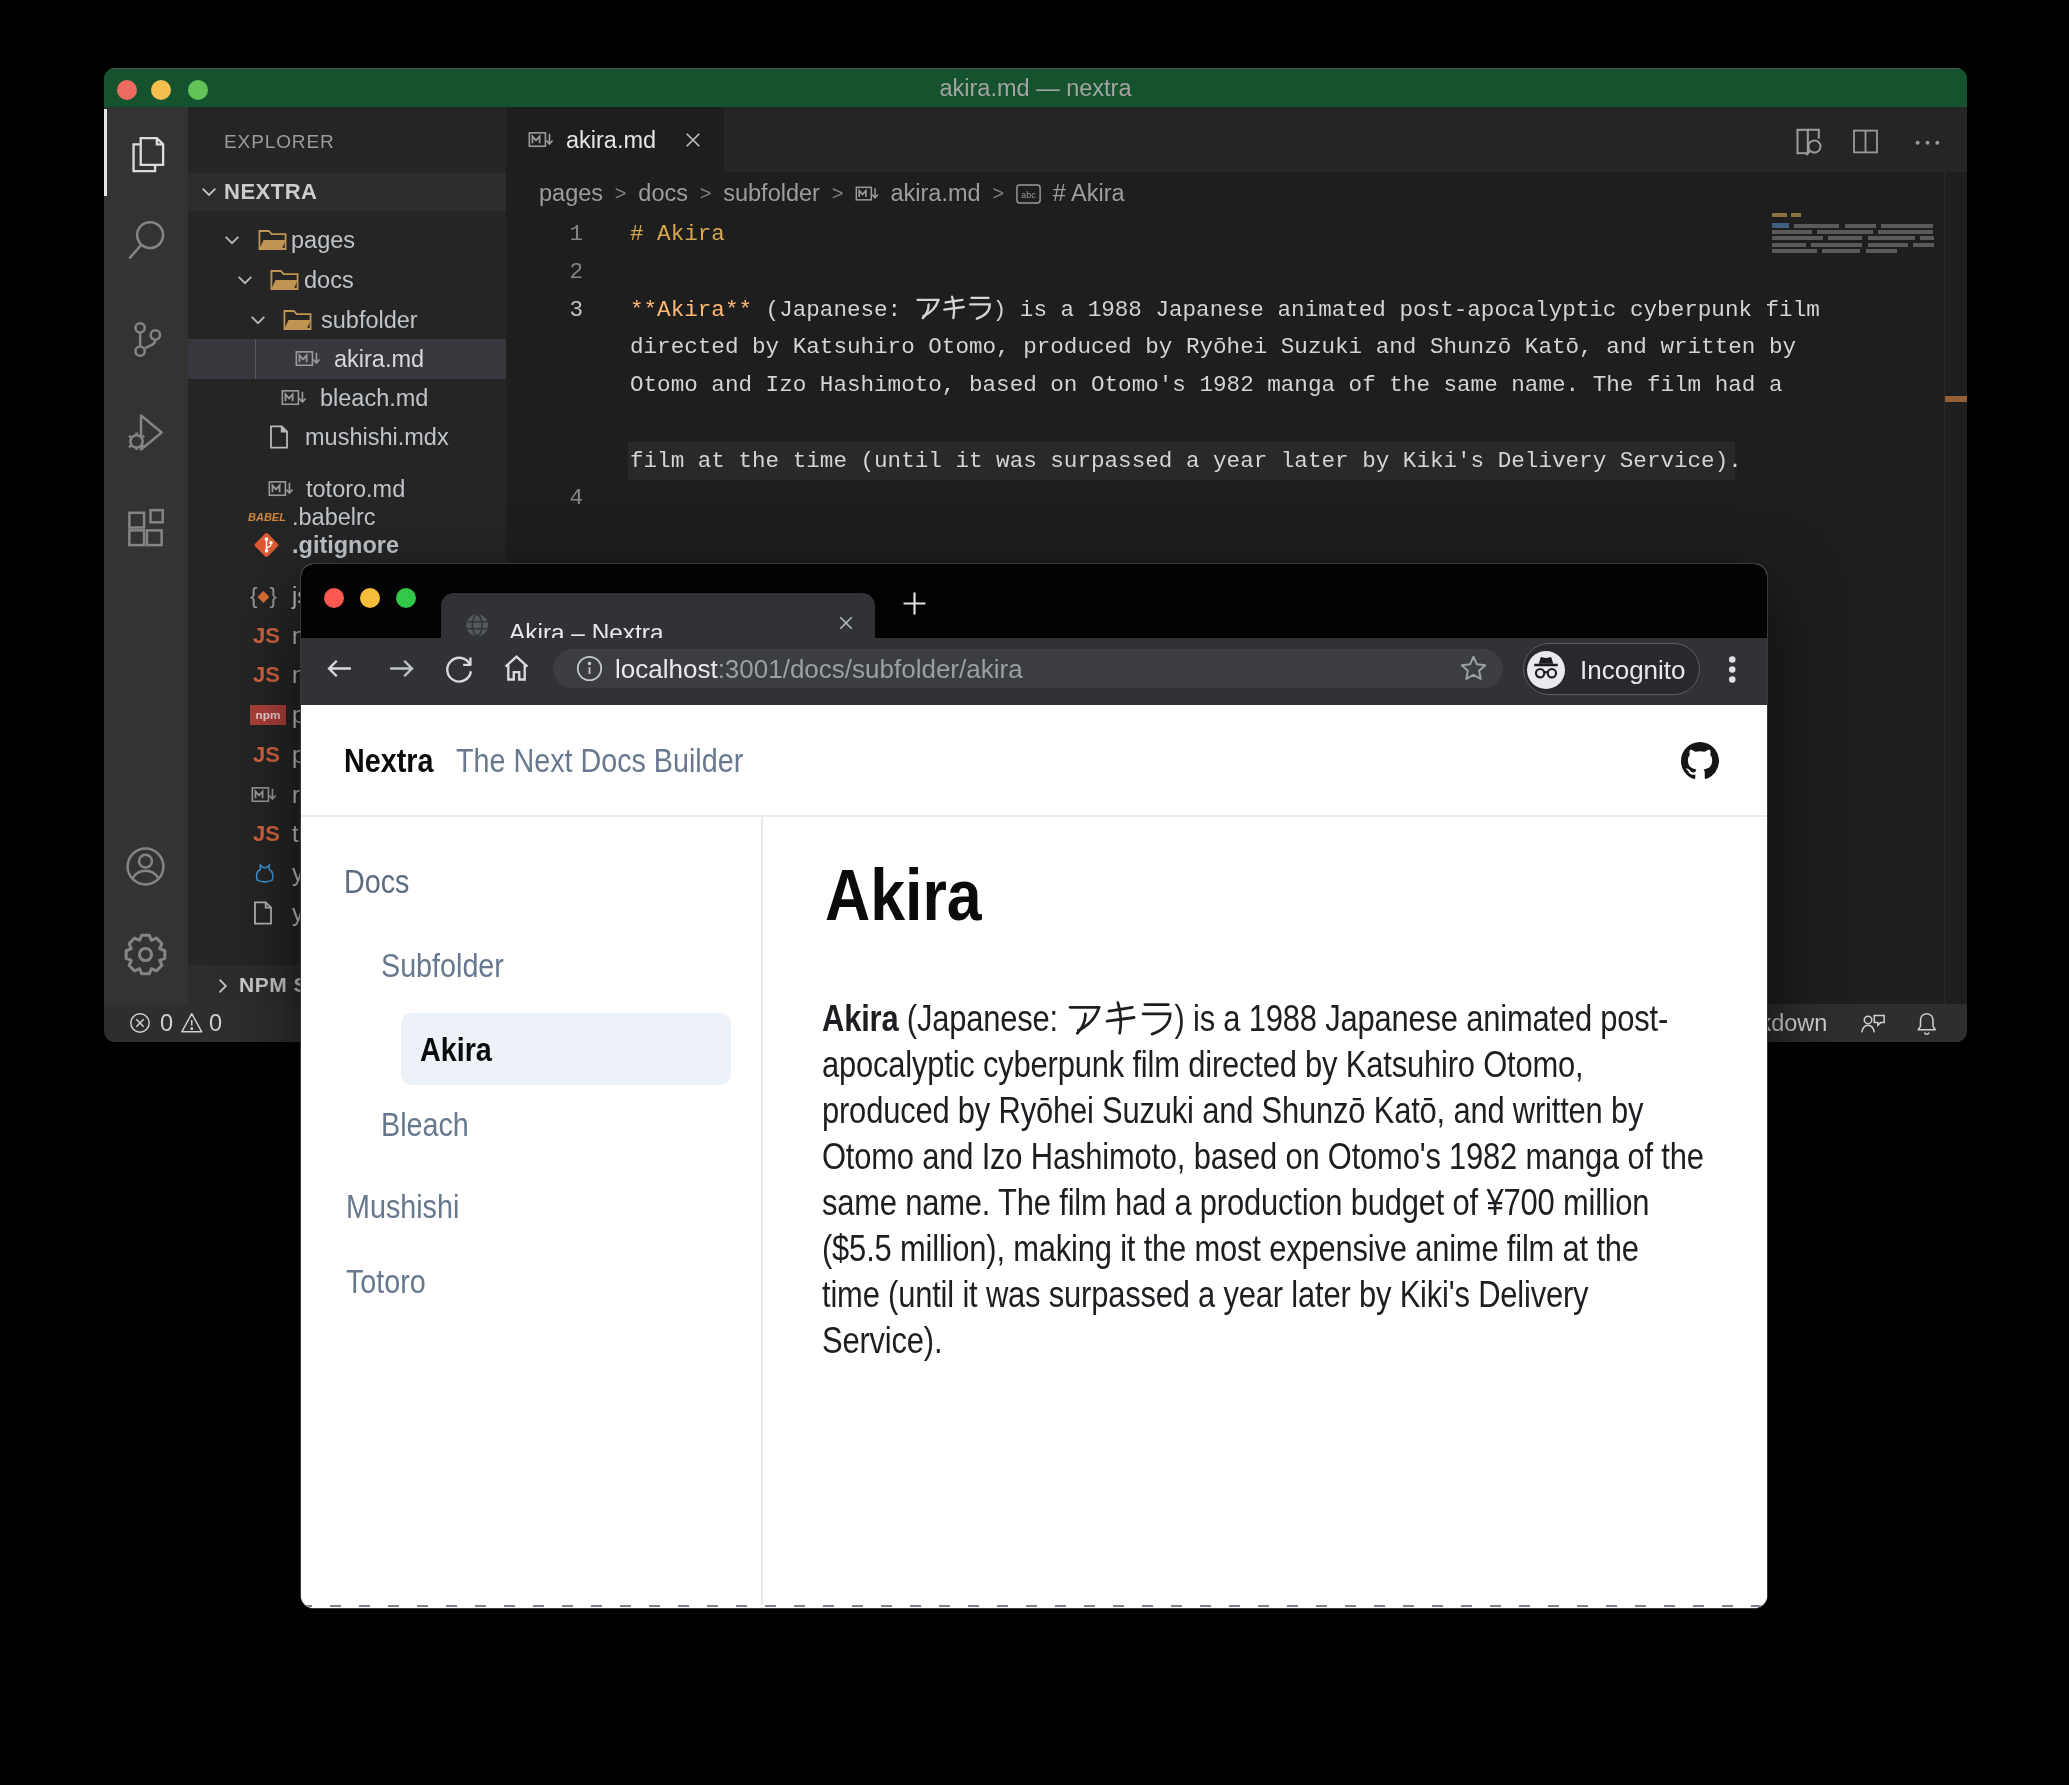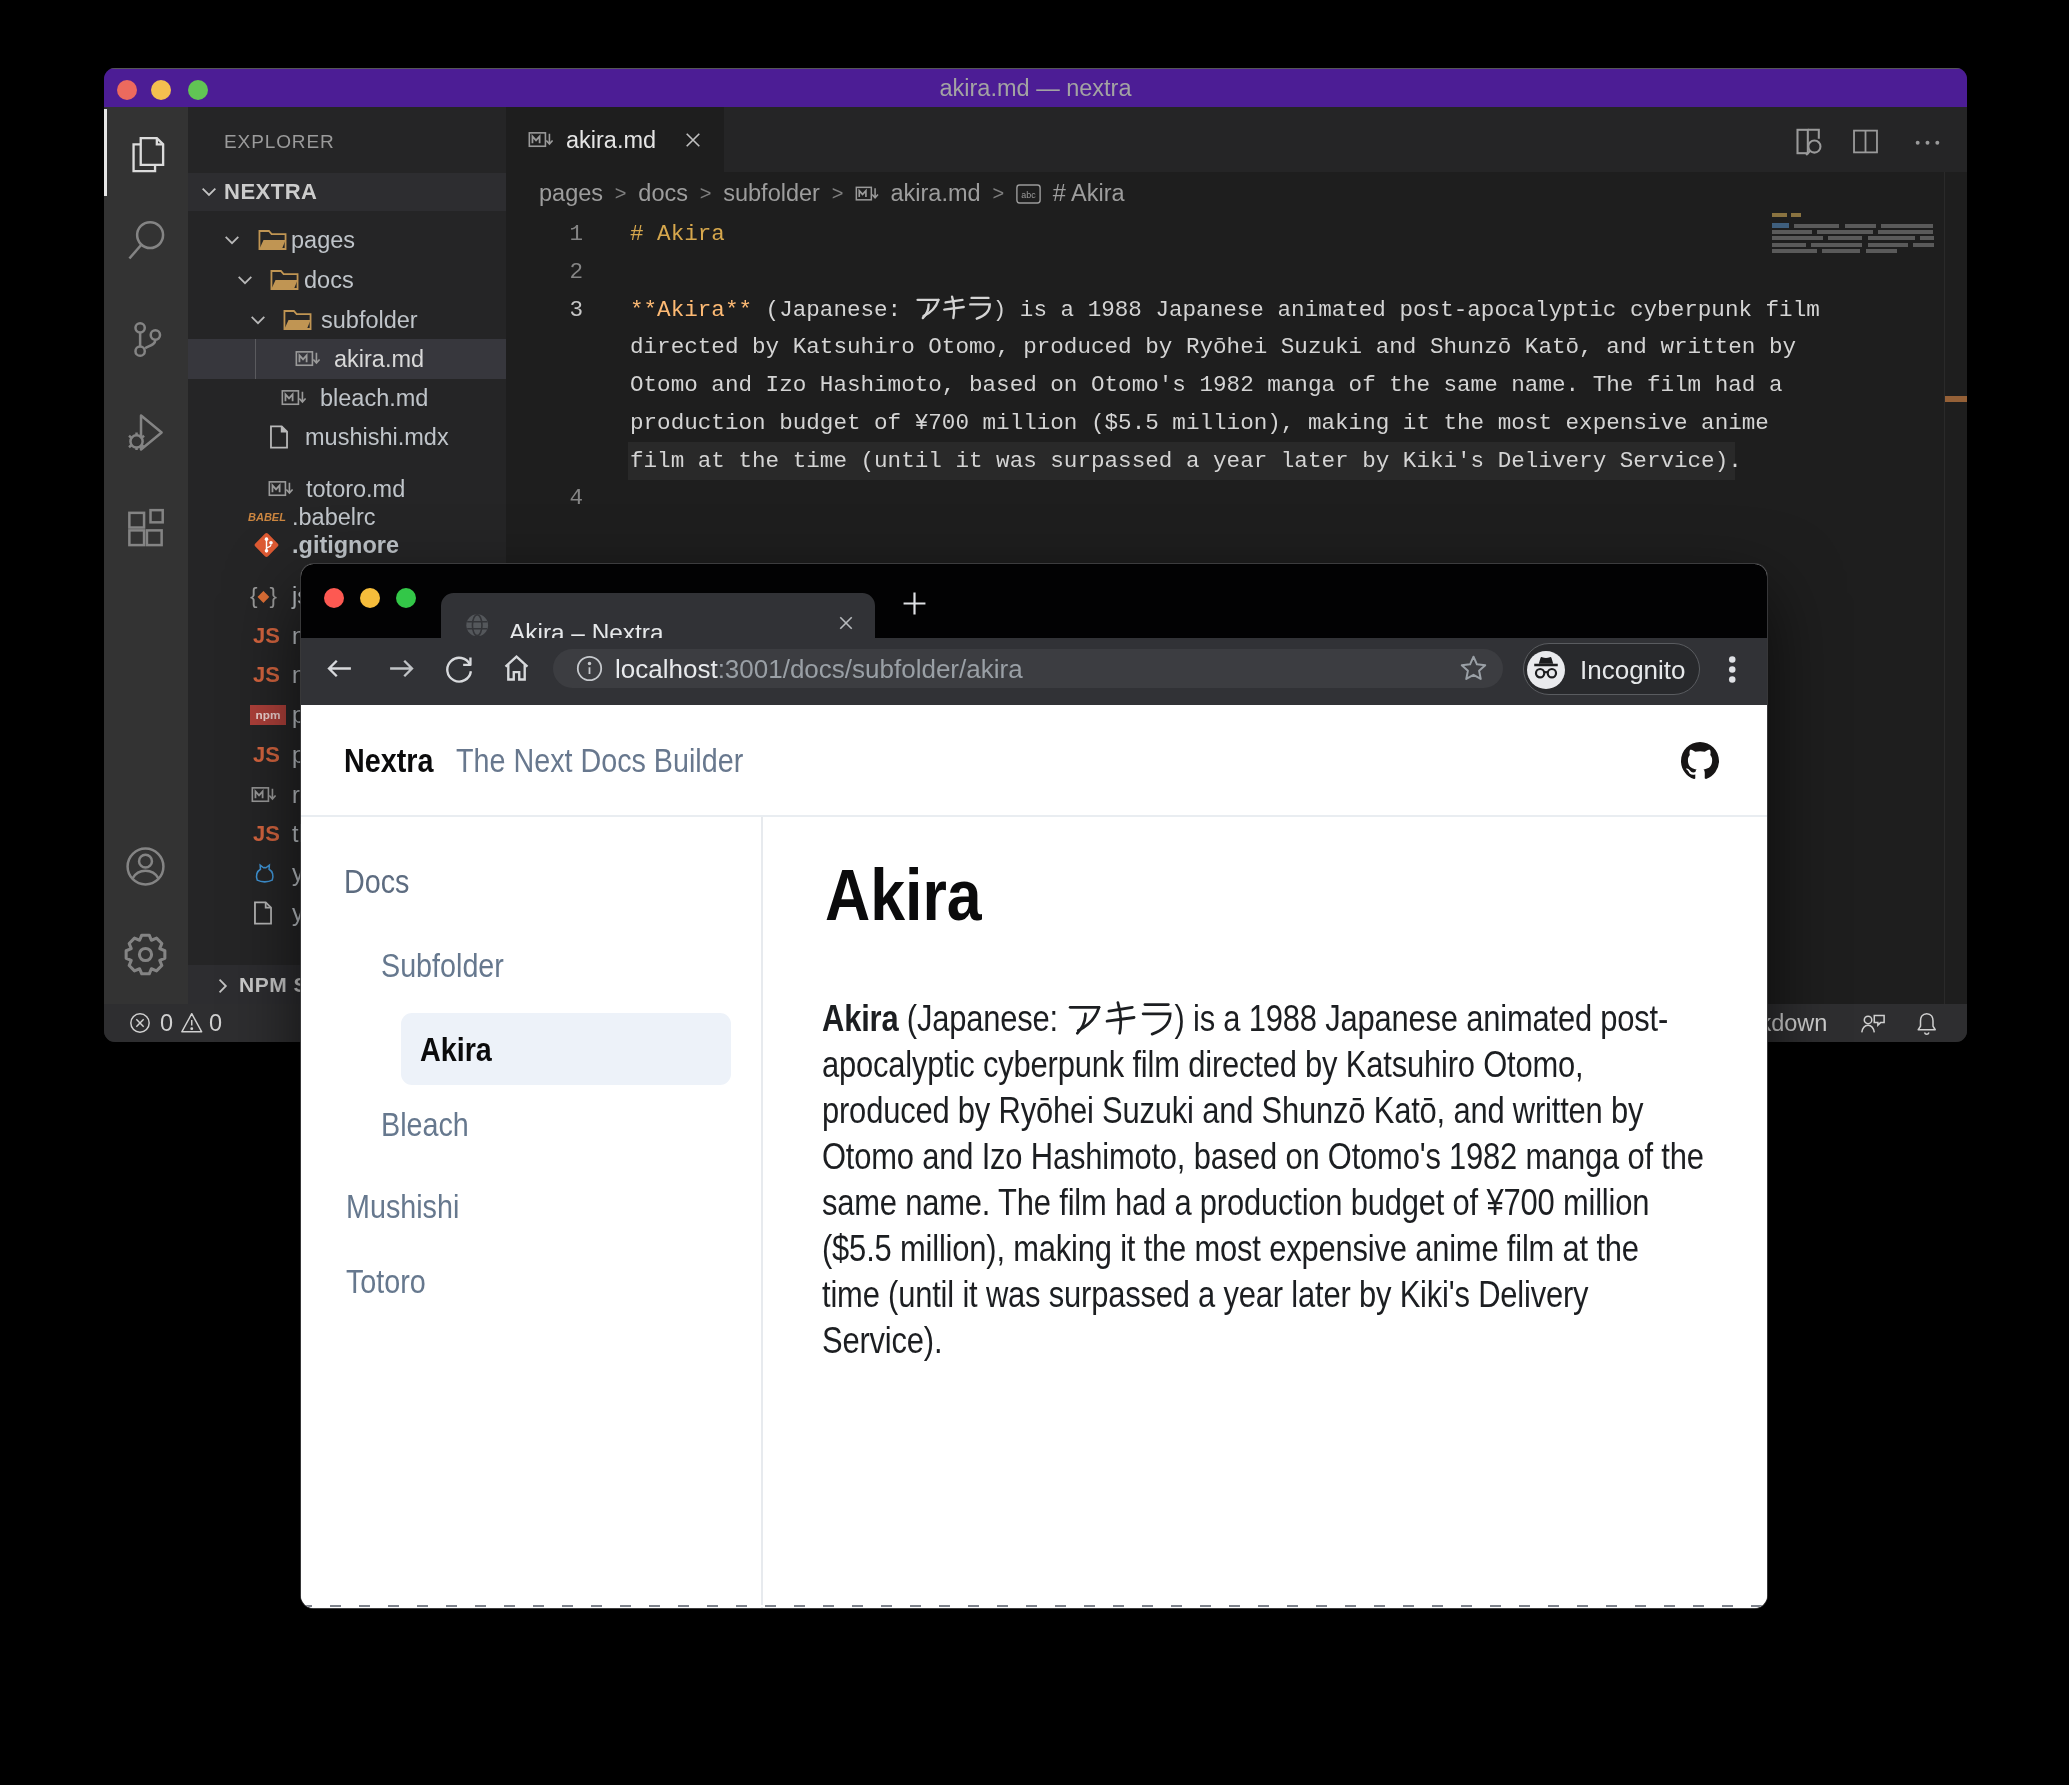--- a/index.html
+++ b/index.html
@@ -4,21 +4,21 @@
 <style>
   * { margin:0; padding:0; box-sizing:border-box; }
   html,body { background:#000; }
   body { width:2070px; height:1786px; position:relative; overflow:hidden;
          font-family:"Liberation Sans", sans-serif; }
   .abs { position:absolute; }
 
   
   #vscode { position:absolute; left:104px; top:68px; width:1863px; height:974px;
             border-radius:11px; overflow:hidden; background:#1e1e1e; }
-  #vs-titlebar { position:absolute; left:0; top:0; width:100%; height:39px; background:#4c1d95; border-top:0.9px solid #565658; }
+  #vs-titlebar { position:absolute; left:0; top:0; width:100%; height:39px; background:#14532d; border-top:0.9px solid #565658; }
   .tl { position:absolute; top:11px; width:20px; height:20px; border-radius:50%; }
   #vs-title { position:absolute; top:0; left:0; width:100%; height:39px; line-height:39px;
               text-align:center; color:#a3a3a3; font-size:23.5px; }
   #vs-activity { position:absolute; left:0; top:39px; width:84px; height:897px; background:#333333; }
   #vs-sidebar { position:absolute; left:84px; top:39px; width:318px; height:897px; background:#252526; overflow:hidden;}
   #vs-editor { position:absolute; left:403px; top:39px; width:1461px; height:897px; background:#1e1e1e; overflow:hidden;}
   #vs-statusbar { position:absolute; left:0; top:936px; width:100%; height:38px; background:#2e2e30; }
 
   .row { position:absolute; left:0; width:318px; height:40px; }
   .rowlabel { position:absolute; top:50%; transform:translateY(-50%); color:#bfc4c9; font-size:23.5px; white-space:pre; }
@@ -311,21 +311,20 @@
           </svg><svg width="26" height="26" viewBox="0 0 40 40" fill="none" stroke="#d4d4d4" stroke-width="3.6" stroke-linecap="round" style="vertical-align:-3.6px;">
             <path d="M7 13 L33 9"></path>
             <path d="M5 24 L35 20"></path>
             <path d="M17 4 C20 14 21 27 19 37"></path>
           </svg><svg width="26" height="26" viewBox="0 0 40 40" fill="none" stroke="#d4d4d4" stroke-width="3.6" stroke-linecap="round" style="vertical-align:-3.6px;">
             <path d="M7 6 H33"></path>
             <path d="M5 16 H35 C35 26 29 33 15 38"></path>
           </svg></span>) is a 1988 Japanese animated post-apocalyptic cyberpunk film</div>
     <div class="code" style="top:221px;">directed by Katsuhiro Otomo, produced by Ryōhei Suzuki and Shunzō Katō, and written by</div>
     <div class="code" style="top:259px;">Otomo and Izo Hashimoto, based on Otomo's 1982 manga of the same name. The film had a</div>
-    <div class="code" style="top:297px;">production budget of ¥700 million ($5.5 million), making it the most expensive anime</div>
     <div class="code" style="top:335px;">film at the time (until it was surpassed a year later by Kiki's Delivery Service).</div>
 
     <div id="minimap">
       <div class="mm" style="left:1265px; top:106px; width:14.5px; height:3.6px; background:#8a7340;"></div>
         <div class="mm" style="left:1284px; top:106px; width:10px; height:3.6px; background:#8a7340;"></div>
       <div class="mm" style="left:1265px; top:116px; width:17px; height:5.4px; background:#3f5f7e;"></div>
       <div class="mm" style="left:1287px; top:117px; width:45px;"></div>
         <div class="mm" style="left:1338px; top:117px; width:31px;"></div>
         <div class="mm" style="left:1374px; top:117px; width:52px;"></div>
       <div class="mm" style="left:1265px; top:123px; width:40px;"></div>

